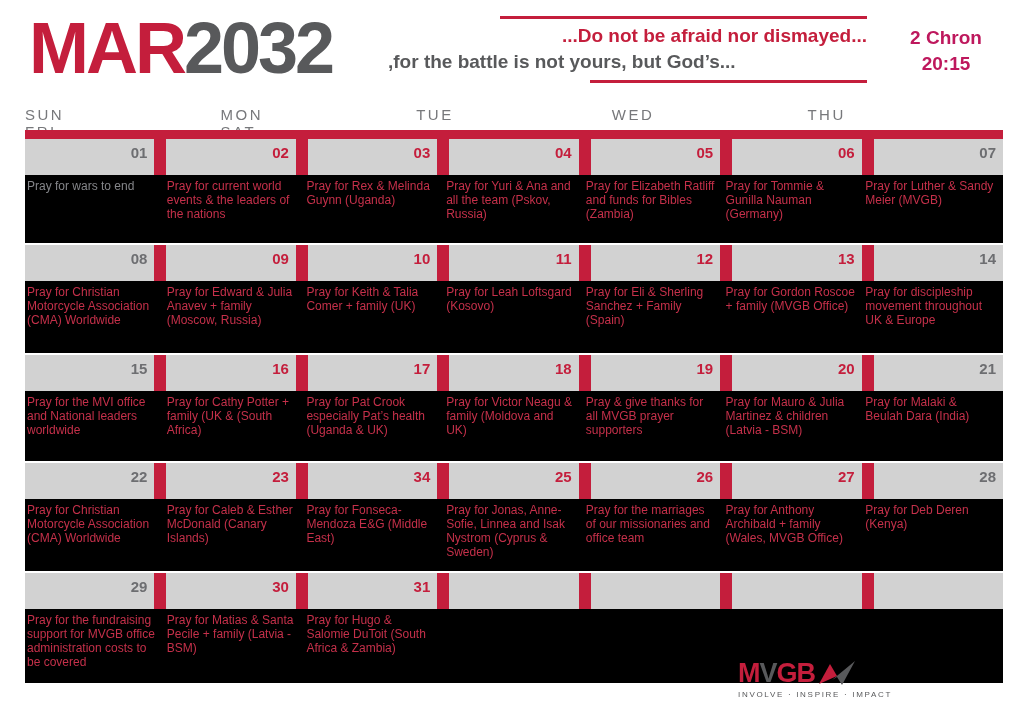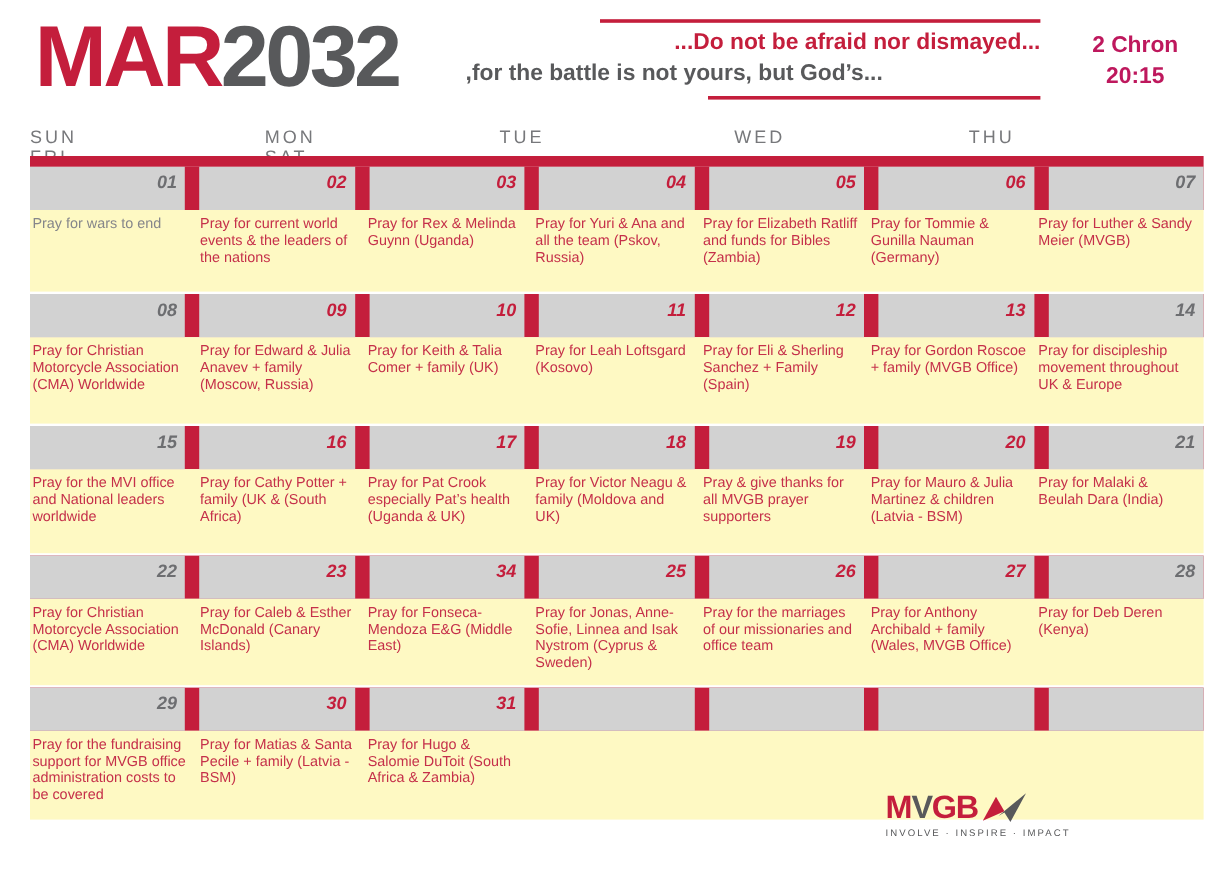--- a/index.html
+++ b/index.html
@@ -18,25 +18,25 @@
   .verse-2{position:absolute;left:388px;top:51px;width:467px;font-size:19px;font-weight:bold;color:#58595B;}
   .reference{position:absolute;left:884px;top:25px;width:124px;text-align:center;font-size:19px;font-weight:bold;color:#be185d;line-height:1.35;}
 
   
   .weekdays{position:absolute;left:25px;top:106px;width:978px;display:grid;grid-template-columns:repeat(5,1fr);}
   .weekdays span{font-size:15px;color:#77787B;letter-spacing:2.5px;}
 
   
   .calendar{position:absolute;left:25px;top:130px;width:978px;}
   .top-bar{height:9px;background:#C41E3C;}
-  .num-row{display:grid;grid-template-columns:repeat(7,1fr);column-gap:12px;background:#C41E3C;height:36px;font-style:italic;}
+  .num-row{display:grid;grid-template-columns:repeat(7,1fr);column-gap:12px;background:#C41E3C;height:36px;}
   .num-cell{background:#D2D2D2;text-align:right;box-sizing:border-box;padding:5px 7px 0 0;
             font-size:15px;font-weight:bold;color:#C41E3C;}
   .num-cell.weekend{color:#6D6E71;}
-  .body-row{display:grid;grid-template-columns:repeat(7,1fr);background:#fef9c3;margin-bottom:2px;}
+  .body-row{display:grid;grid-template-columns:repeat(7,1fr);background:#000000;margin-bottom:2px;}
   .entry-cell{box-sizing:border-box;padding:4px 8px 0 2px;font-size:12px;line-height:1.18;color:#C5304A;}
   .entry-cell.muted{color:#85868A;}
   .body-row.w1{min-height:68px;}
   .body-row.w2{min-height:72px;}
   .body-row.w3{min-height:70px;}
   .body-row.w4{min-height:72px;}
   .body-row.w5{min-height:74px;}
 
   
   .logo{position:absolute;left:738px;top:660px;width:180px;}

